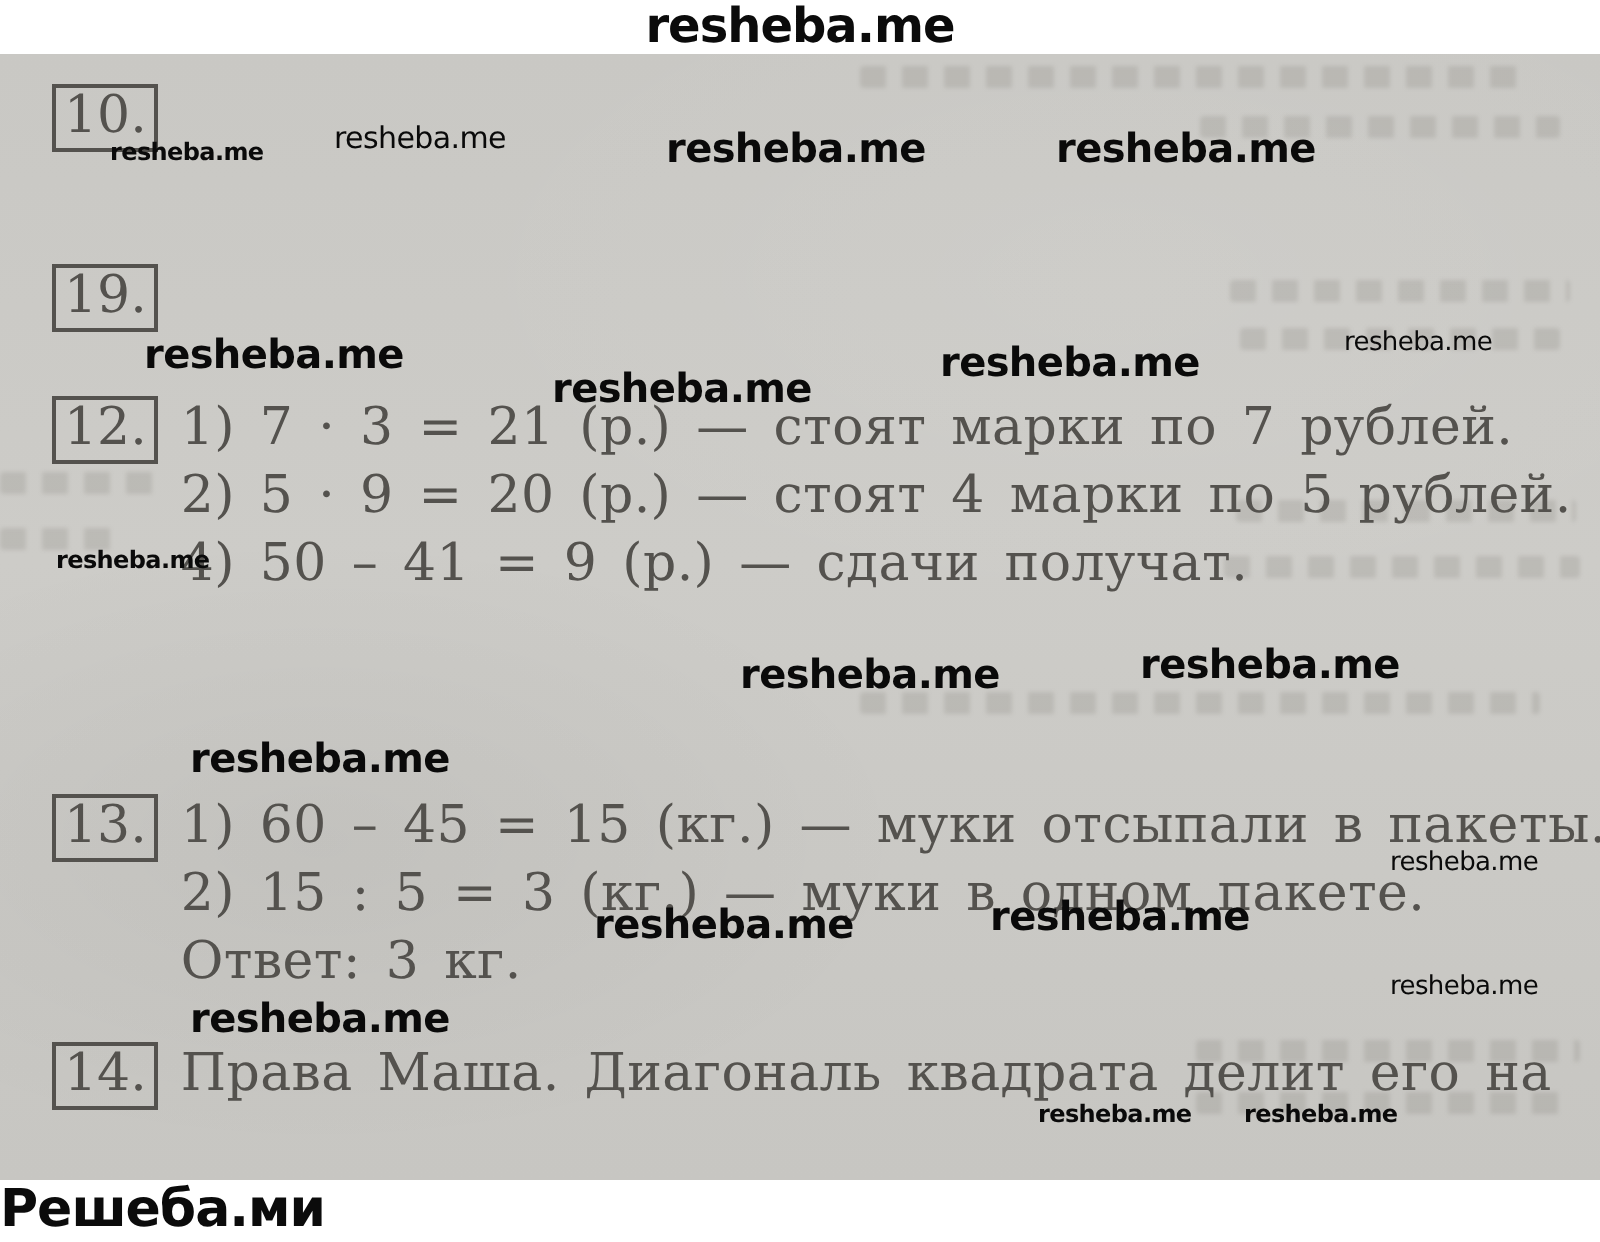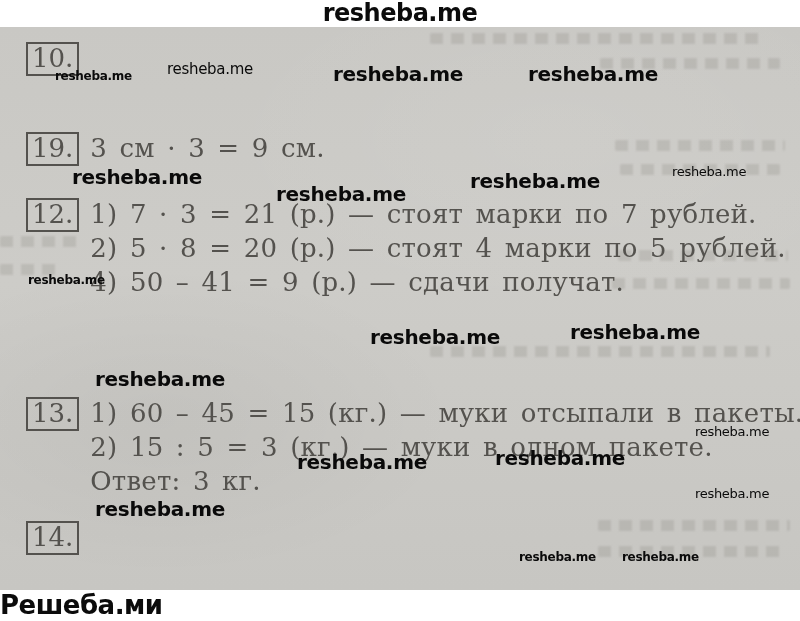--- a/index.html
+++ b/index.html
@@ -55,46 +55,44 @@
 <div class="scan"></div>
 
 <div class="problem" style="top:41px">
   <span class="pbox">10.</span>
   <div class="plines">
     </div>
 </div>
 
 <div class="problem" style="top:131px">
   <span class="pbox">19.</span>
-  <div class="plines">
-      <div class="line">3 см · 3 = 9 см.</div>
-    </div>
 </div>
 
 <div class="problem" style="top:197px">
   <span class="pbox">12.</span>
   <div class="plines">
       <div class="line">1) 7 · 3 = 21 (р.) — стоят марки по 7 рублей.</div>
-      <div class="line">2) 5 · 8 = 20 (р.) — стоят 4 марки по 5 рублей.</div>
+      <div class="line">2) 5 · 9 = 20 (р.) — стоят 4 марки по 5 рублей.</div>
       <div class="line">4) 50 – 41 = 9 (р.) — сдачи получат.</div>
     </div>
 </div>
 
 <div class="problem" style="top:396px">
   <span class="pbox">13.</span>
   <div class="plines">
       <div class="line">1) 60 – 45 = 15 (кг.) — муки отсыпали в пакеты.</div>
       <div class="line">2) 15 : 5 = 3 (кг.) — муки в одном пакете.</div>
       <div class="line">Ответ: 3 кг.</div>
     </div>
 </div>
 
 <div class="problem" style="top:520px">
   <span class="pbox">14.</span>
   <div class="plines">
+      <div class="line">Права Маша. Диагональ квадрата делит его на</div>
     </div>
 </div>
 
 <div class="bottom-strip">
   <span class="bottom-logo">Решеба.ми</span>
 </div>
 
 <span class="wm" style="left: 55px; top: 70px; font-size: 12px; font-weight: 700;">resheba.me</span>
 <span class="wm" style="left: 167px; top: 62px; font-size: 15px; font-weight: 400;">resheba.me</span>
 <span class="wm" style="left: 333px; top: 64px; font-size: 20px; font-weight: 700;">resheba.me</span>

